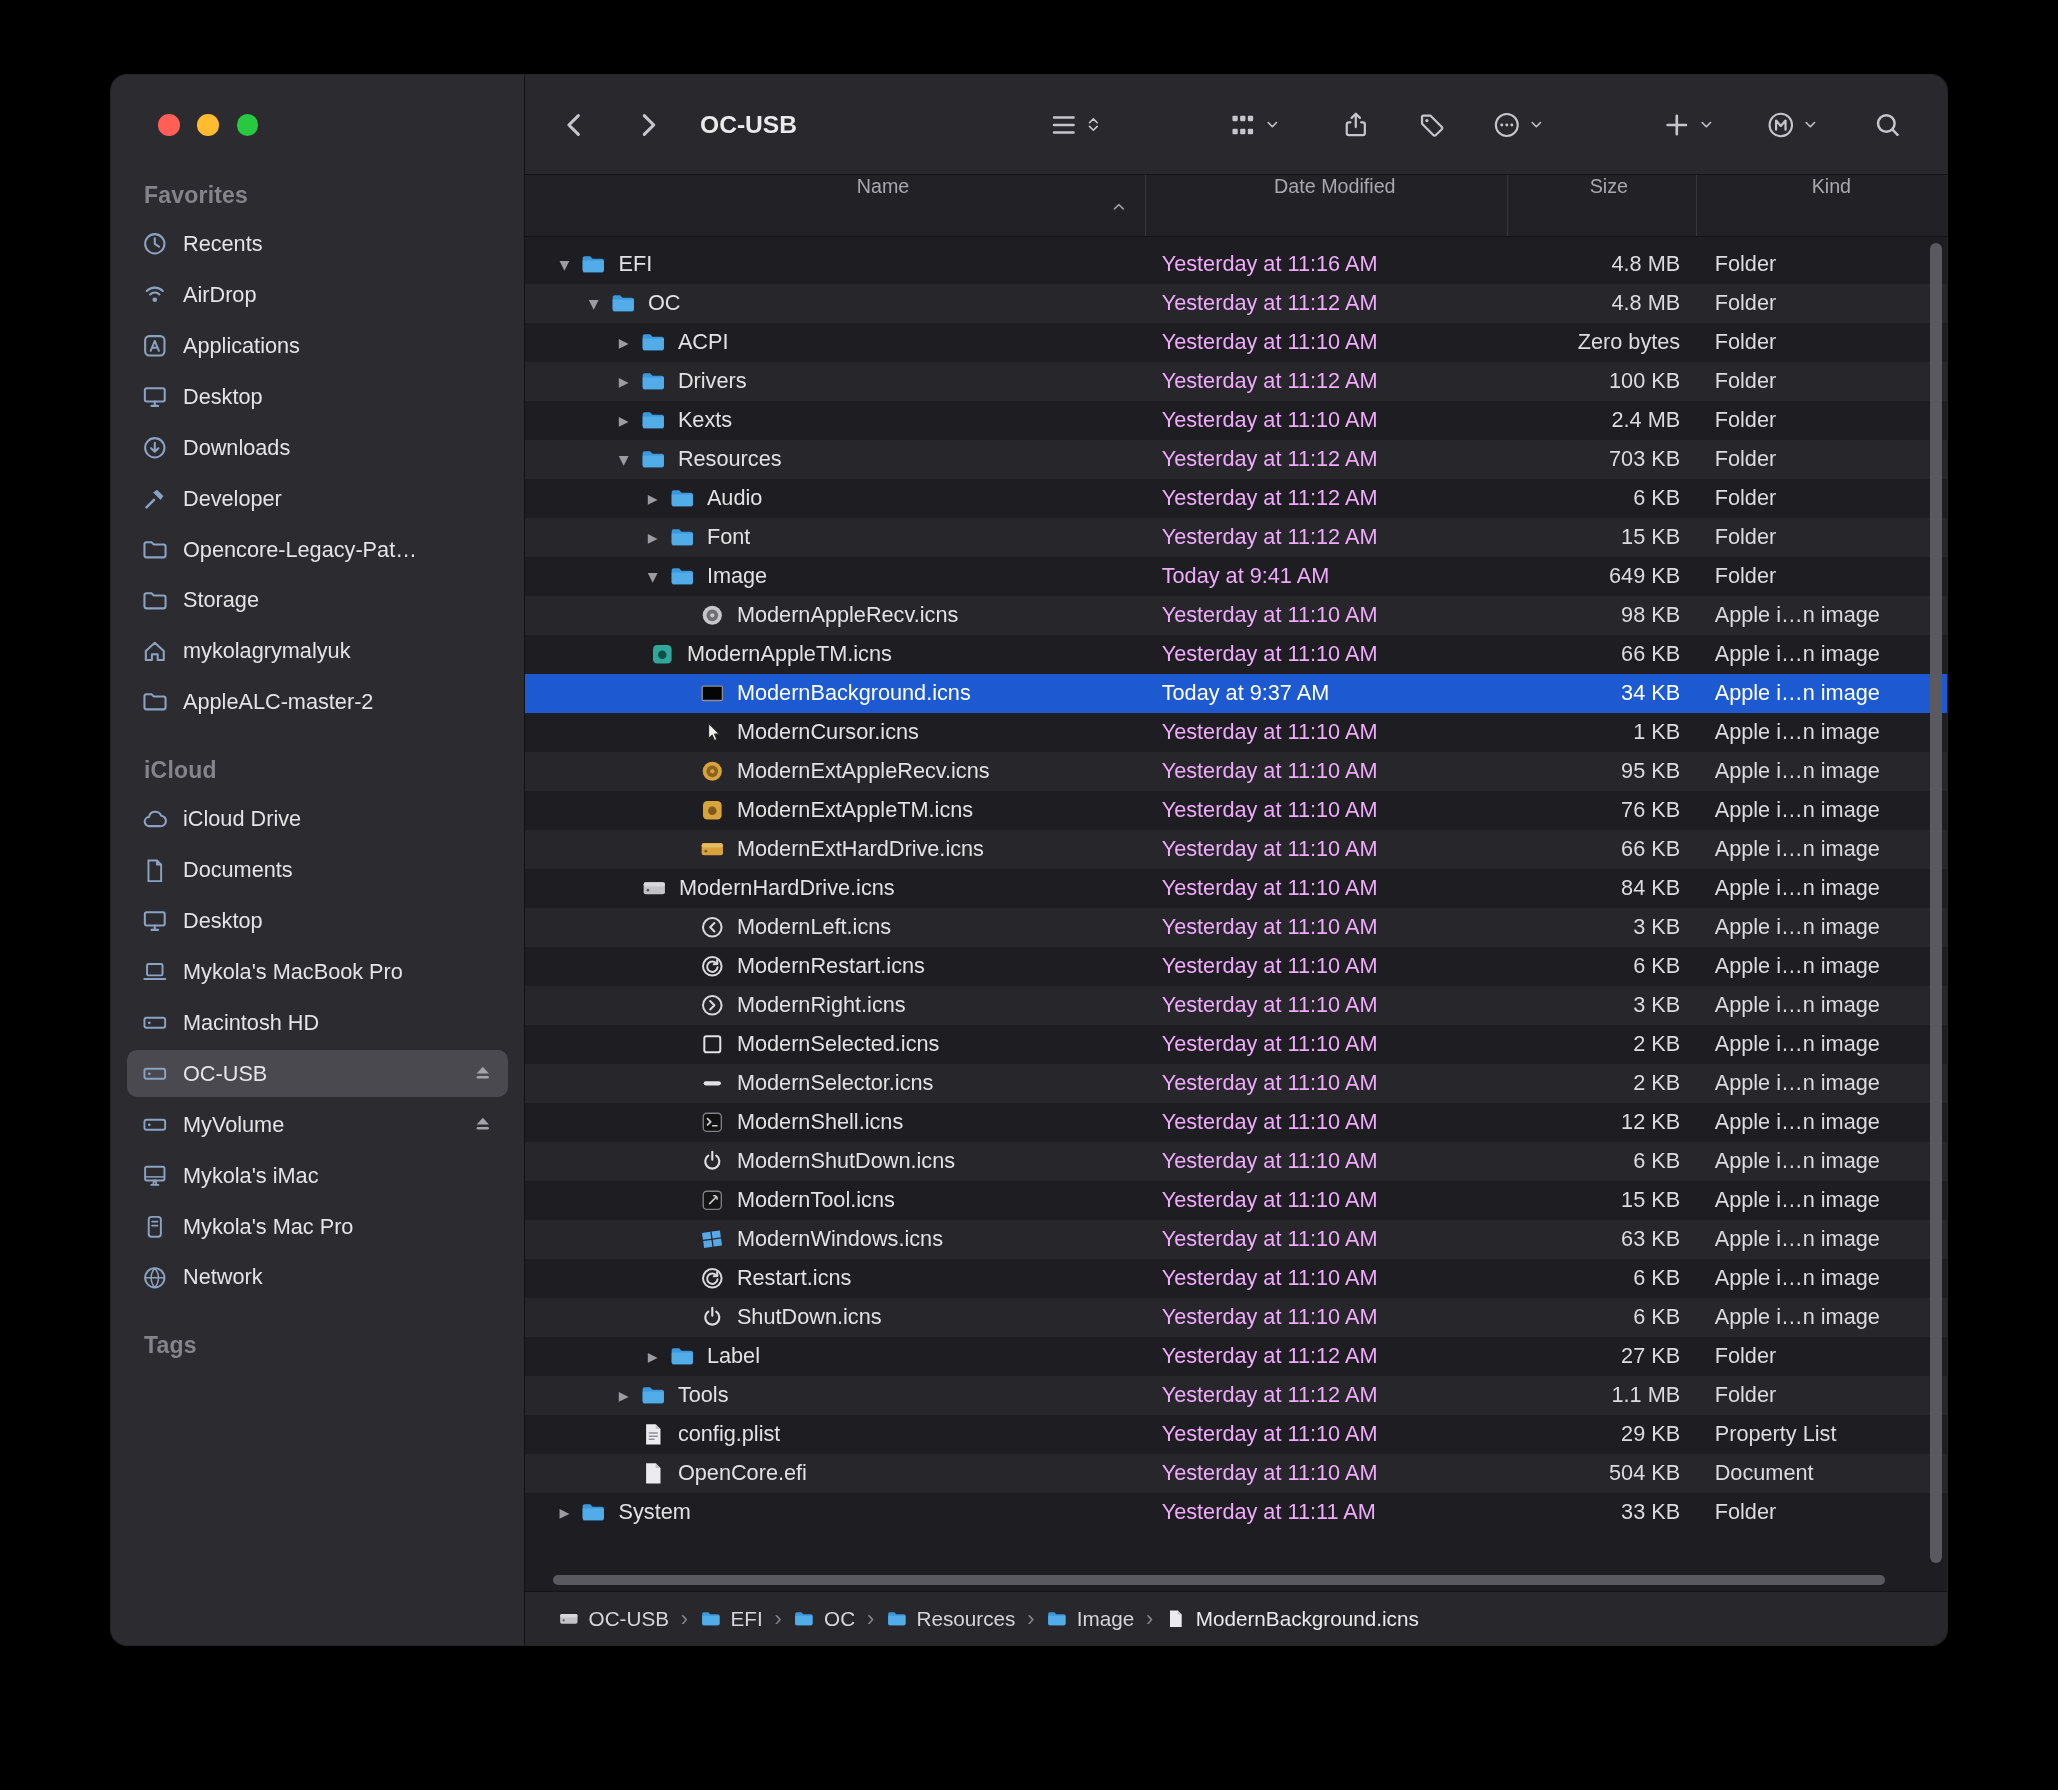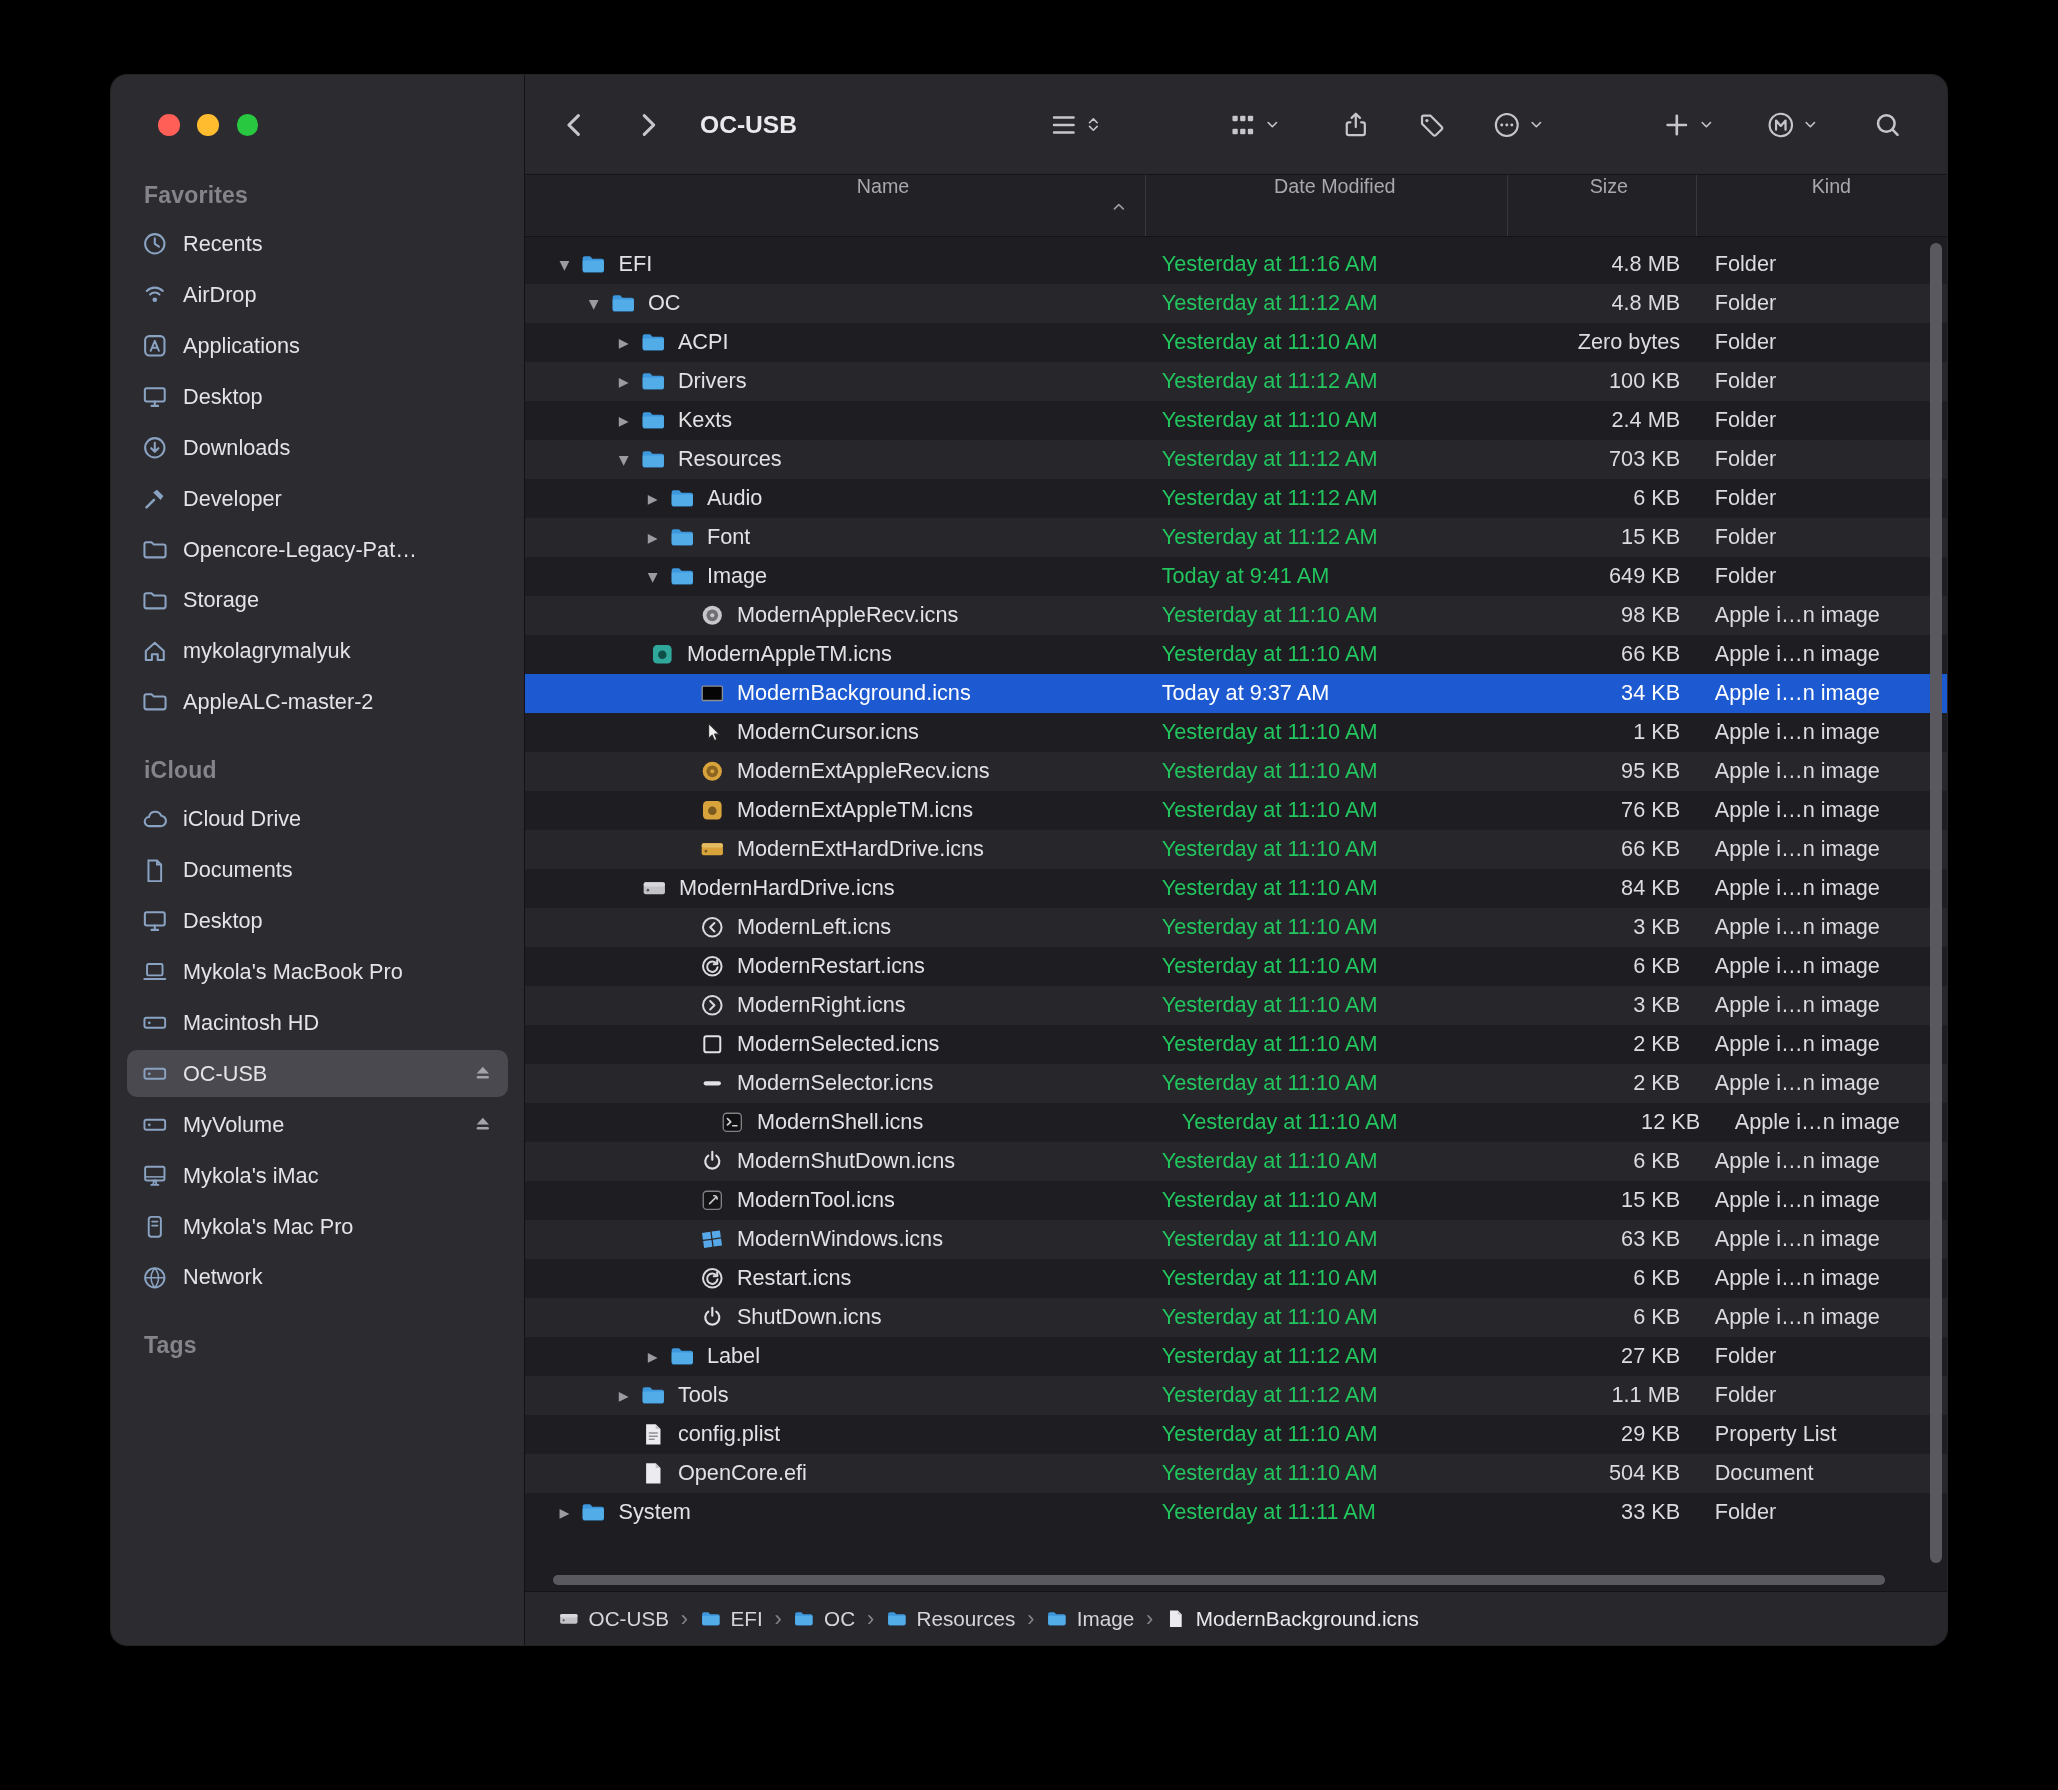--- a/index.html
+++ b/index.html
@@ -77,21 +77,21 @@
   .row{display:flex;align-items:center;height:39px;font-size:21.7px;color:#e2e2e5;cursor:default;}
   .row.alt{background:#27262b;}
   .row.selected{background:var(--sel,#1d5ad2);color:#fff;}
   .cell{box-sizing:border-box;}
   .c-namecell{width:620px;flex:none;display:flex;align-items:center;overflow:hidden;white-space:nowrap;}
   .disc{width:31.5px;flex:none;text-align:center;font-size:19.7px;color:#9c9ba2;}
   .row.selected .disc{color:#fff;}
   .f-icon{width:26.6px;height:26.6px;flex:none;}
   .f-icon svg{width:26.6px;height:26.6px;display:block;}
   .f-name{margin-left:11.8px;overflow:hidden;text-overflow:ellipsis;}
-  .c-datecell{width:362px;flex:none;padding-left:16.7px;white-space:nowrap;color:#22c55e;}
+  .c-datecell{width:362px;flex:none;padding-left:16.7px;white-space:nowrap;color:#f0abfc;}
   .c-sizecell{width:189px;flex:none;padding-right:15.8px;text-align:right;white-space:nowrap;color:#dcdbe0;}
   .c-kindcell{flex:1;padding-left:18.7px;white-space:nowrap;overflow:hidden;text-overflow:ellipsis;color:#dcdbe0;}
   .row.selected .c-datecell,.row.selected .c-sizecell,.row.selected .c-kindcell{color:#fff;}
   
   .hscroll{position:absolute;left:27.6px;width:1332px;height:9.9px;bottom:5.9px;border-radius:4.9px;background:#5a5960;}
   .vscroll{position:absolute;right:4.9px;top:168px;width:11.8px;height:1320px;border-radius:5.9px;background:#5a5960;z-index:5;}
   
   .pathbar{
     height:53px;flex:none;background:#28272c;border-top:1px solid #141318;
     display:flex;align-items:center;padding:0 33px;font-size:20.7px;color:#d6d5da;overflow:hidden;white-space:nowrap;
@@ -768,21 +768,21 @@
                   <rect x="3.5" y="8.4" width="13" height="3.2" rx="1.6" fill="#e2e2e6"></rect>
                 </svg>
               </span>
               <span class="f-name" data-name="file-name">ModernSelector.icns</span>
             </div>
             <div class="cell c-datecell" data-name="date-modified-cell">Yesterday at 11:10 AM</div>
             <div class="cell c-sizecell" data-name="size-cell">2 KB</div>
             <div class="cell c-kindcell" data-name="kind-cell">Apple i…n image</div>
           </div>
           <div class="row" data-name="table-row">
-            <div class="cell c-namecell" data-name="name-cell" style="padding-left: 142px; margin-left: 20px;">
+            <div class="cell c-namecell" data-name="name-cell" style="padding-left: 142px;">
               <span class="disc" data-name="disclosure-spacer"></span>
               <span class="f-icon" data-name="shell-icon">
                 <svg viewBox="0 0 20 20" aria-hidden="true">
                   <rect x="3.2" y="3.2" width="13.6" height="13.6" rx="2.6" fill="#111113" stroke="#808085" stroke-width="1"></rect>
                   <path d="M6.4 7.2l2.4 2.4-2.4 2.4" fill="none" stroke="#d0d0d4" stroke-width="1.3" stroke-linecap="round" stroke-linejoin="round"></path>
                   <path d="M10.4 12.6h3" stroke="#d0d0d4" stroke-width="1.3" stroke-linecap="round"></path>
                 </svg>
               </span>
               <span class="f-name" data-name="file-name">ModernShell.icns</span>
             </div>

